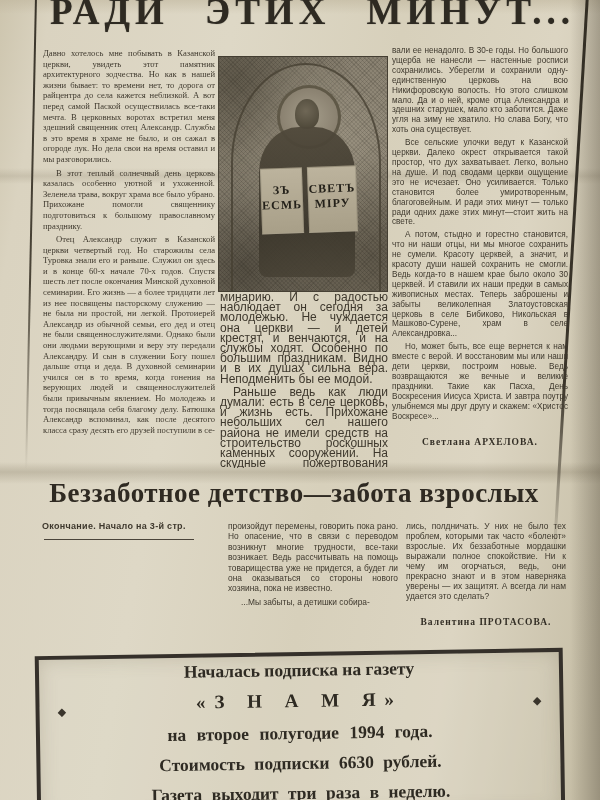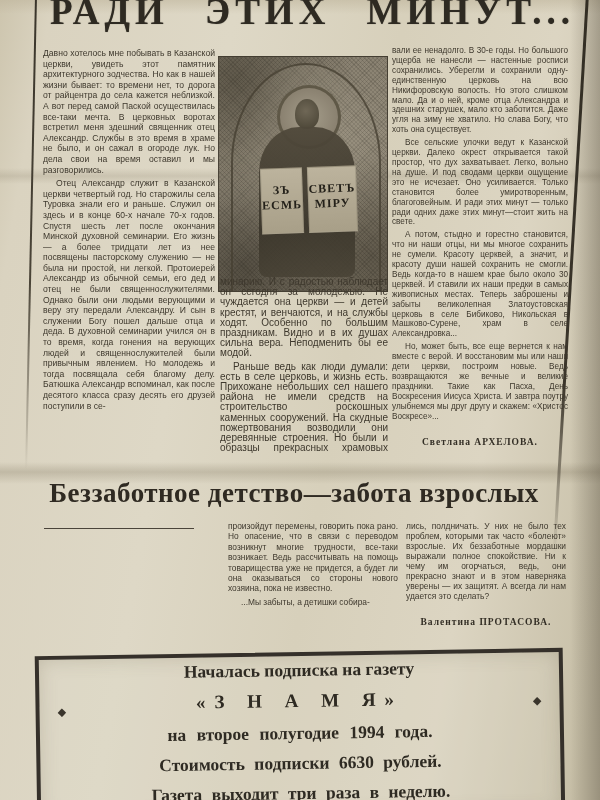--- a/index.html
+++ b/index.html
@@ -32,22 +32,22 @@
     font-family:"Liberation Serif",serif;font-weight:700;
     font-size:37px;letter-spacing:5px;word-spacing:22px;
     text-align:center;color:#2e2a22;
     text-shadow:0 0 1px rgba(46,42,34,.5);
     white-space:nowrap;
   }
 
   .col{position:absolute;text-align:justify;overflow:hidden;}
   .col p{margin:0 0 3px 0;text-indent:13px;}
   .col p.cont{text-indent:0;}
-  .c1a{left:43px;top:48px;width:172px;height:420px;font-size:8.6px;line-height:10.6px;}
-  .c2a{left:220px;top:277px;width:168px;height:176px;font-size:10px;line-height:10.2px;}
+  .c1a{left:43px;top:48px;width:172px;height:420px;font-size:8.6px;line-height:10.6px;font-family:Liberation Serif, serif;}
+  .c2a{left:220px;top:292px;width:168px;height:176px;font-size:12px;line-height:10.2px;}
   .c3a{left:392px;top:46px;width:176px;height:400px;font-size:8.2px;line-height:9.9px;}
 
   .byline{font-family:"Liberation Serif",serif;font-weight:700;font-size:9.5px;
     text-align:center;margin-top:16px;letter-spacing:1px;color:#332e25;}
 
   
   .photo{
     position:absolute;left:218px;top:56px;width:168px;height:234px;
     border:1px solid rgba(62,56,45,.85);
     background:
@@ -116,20 +116,21 @@
 <div class="page">
 
   <div class="fold-left"></div>
   <div class="fold-right"></div>
   <div class="shade-right"></div>
 
   <h1 class="title">РАДИ ЭТИХ МИНУТ...</h1>
 
   <div class="col c1a">
     <p class="cont">Давно хотелось мне побывать в Казанской церкви, увидеть этот памятник архитектурного зодчества. Но как в нашей жизни бывает: то времени нет, то дорога от райцентра до села кажется неблизкой. А вот перед самой Паской осуществилась все-таки мечта. В церковных воротах встретил меня здешний священник отец Александр. Службы в это время в храме не было, и он сажал в огороде лук. Но дела свои на время оставил и мы разговорились.</p>
+    <p>В этот теплый солнечный день церковь казалась особенно уютной и ухоженной. Зеленела трава, вокруг храма все было убрано. Прихожане помогли священнику подготовиться к большому православному празднику.</p>
     <p>Отец Александр служит в Казанской церкви четвертый год. Но старожилы села Туровка знали его и раньше. Служил он здесь и в конце 60-х начале 70-х годов. Спустя шесть лет после окончания Минской духовной семинарии. Его жизнь — а более тридцати лет из нее посвящены пасторскому служению — не была ни простой, ни легкой. Протоиерей Александр из обычной семьи, его дед и отец не были священнослужителями. Однако были они людьми верующими и веру эту передали Александру. И сын в служении Богу пошел дальше отца и деда. В духовной семинарии учился он в то время, когда гонения на верующих людей и священнослужителей были привычным явлением. Но молодежь и тогда посвящала себя благому делу. Батюшка Александр вспоминал, как после десятого класса сразу десять его друзей поступили в се-</p>
   </div>
 
   <div class="photo">
     <div class="grain"></div>
     <div class="arch"></div>
     <div class="halo"></div>
     <div class="head"></div>
     <div class="body"></div>
     <div class="book">
@@ -147,20 +148,21 @@
     <p class="cont">вали ее ненадолго. В 30-е годы. Но большого ущерба не нанесли — настенные росписи сохранились. Уберегли и сохранили одну-единственную церковь на всю Никифоровскую волость. Но этого слишком мало. Да и о ней, кроме отца Александра и здешних старушек, мало кто заботится. Даже угля на зиму не хватило. Но слава Богу, что хоть она существует.</p>
     <p>Все сельские улочки ведут к Казанской церкви. Далеко окрест открывается такой простор, что дух захватывает. Легко, вольно на душе. И под сводами церкви ощущение это не исчезает. Оно усиливается. Только становится более умиротворенным, благоговейным. И ради этих минут — только ради одних даже этих минут—стоит жить на свете.</p>
     <p>А потом, стыдно и горестно становится, что ни наши отцы, ни мы многое сохранить не сумели. Красоту церквей, а значит, и красоту души нашей сохранить не смогли. Ведь когда-то в нашем крае было около 30 церквей. И ставили их наши предки в самых живописных местах. Теперь заброшены и забыты великолепная Златоустовская церковь в селе Бибиково, Никольская в Машково-Сурене, храм в селе Александровка...</p>
     <p>Но, может быть, все еще вернется к нам вместе с верой. И восстановим мы или наши дети церкви, построим новые. Ведь возвращаются же вечные и великие праздники. Такие как Пасха, День Воскресения Иисуса Христа. И завтра поутру улыбнемся мы друг другу и скажем: «Христос Воскресе»...</p>
     <div class="byline">Светлана АРХЕЛОВА.</div>
   </div>
 
   <h2 class="headline2">Беззаботное детство—забота взрослых</h2>
 
   <div class="col c1b">
+    <p class="note cont">Окончание. Начало на 3-й стр.</p>
     <div class="rule"></div>
   </div>
 
   <div class="col c2b">
     <p class="cont">произойдут перемены, говорить пока рано. Но опасение, что в связи с переводом возникнут многие трудности, все-таки возникает. Ведь рассчитывать на помощь товарищества уже не придется, а будет ли она оказываться со стороны нового хозяина, пока не известно.</p>
     <p>...Мы забыты, а детишки собира-</p>
   </div>
 
   <div class="col c3b">
     <p class="cont">лись, полдничать. У них не было тех проблем, которыми так часто «болеют» взрослые. Их беззаботные мордашки выражали полное спокойствие. Ни к чему им огорчаться, ведь, они прекрасно знают и в этом наверняка уверены — их защитят. А всегда ли нам удается это сделать?</p>

